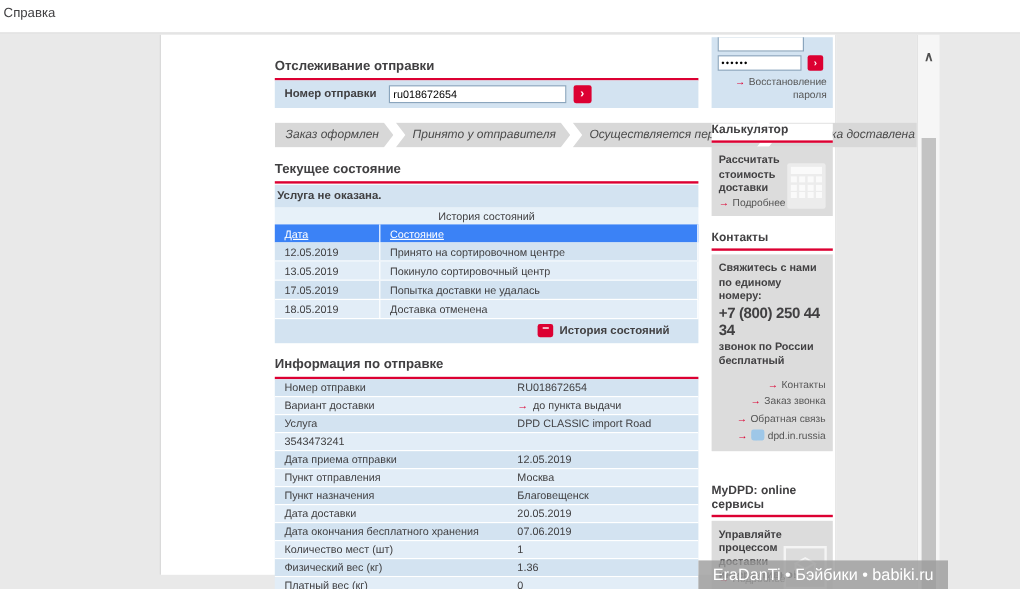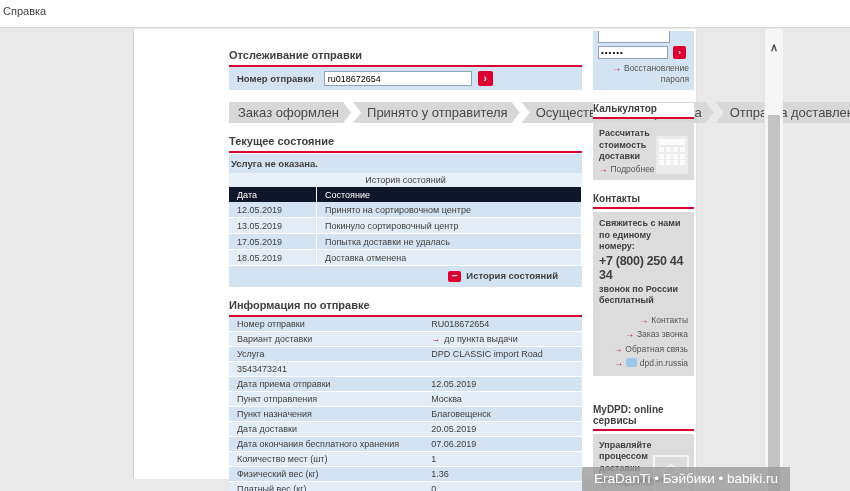--- a/index.html
+++ b/index.html
@@ -27,35 +27,35 @@
   .track-row { background:#d3e3f1; padding:4px 8px; display:flex; align-items:center; }
   .track-row label { font-size:9.5px; font-weight:bold; margin-right:10px; }
   .track-row input { width:148px; height:15px; font-size:9px; border:1px solid #8aa5bd;
     padding:0 3px; font-family:"Liberation Sans",sans-serif; }
   .go-btn { width:15px; height:15px; margin-left:6px; background:#dc0032; color:#fff;
     border:none; border-radius:2px; font-size:10px; line-height:13px; font-weight:bold;
     cursor:pointer; padding:0; }
 
   .steps { display:flex; height:21px; margin-top:12px; }
   .step { background:#d8d8d8; display:flex; align-items:center; white-space:nowrap;
-    padding:0 12px 0 14px; font-size:13px; color:#4a4a4a; margin-left:2px;
-    clip-path:polygon(0 0,calc(100% - 8px) 0,100% 50%,calc(100% - 8px) 100%,0 100%,8px 50%); }
+    padding:0 12px 0 14px; font-size:10px; color:#4a4a4a; margin-left:2px;
+    clip-path:polygon(0 0,calc(100% - 8px) 0,100% 50%,calc(100% - 8px) 100%,0 100%,8px 50%);font-style:italic; }
   .step:first-child { margin-left:0; padding-left:9px;
     clip-path:polygon(0 0,calc(100% - 8px) 0,100% 50%,calc(100% - 8px) 100%,0 100%); }
   .step:last-child { flex:1;
     clip-path:polygon(0 0,100% 0,100% 100%,0 100%,8px 50%); }
 
   .mt12 { margin-top:12px; }
 
   .status-box { background:#d3e3f1; padding:4px 2px; margin-top:1px;
     font-size:9.5px; font-weight:bold; }
 
   .hist-title { background:#e7f1f9; text-align:center; font-size:9px; padding:2px 0; }
-  .hist-head { display:grid; grid-template-columns:88px 1fr; background:#0f172a;
-    color:#fff; font-size:9px; }
+  .hist-head { display:grid; grid-template-columns:88px 1fr; background:#3b82f6;
+    color:#fff; font-size:9px;text-decoration:underline; }
   .hist-head > div { padding:2.5px 8px; border-right:1px solid #fff; }
   .hist-row { display:grid; grid-template-columns:88px 1fr; font-size:9px;
     border-bottom:1px solid #fff; }
   .hist-row > div { padding:2.5px 8px; border-right:1px solid #fff; }
   .hist-row.odd  { background:#d3e3f1; }
   .hist-row.even { background:#e2edf7; }
 
   .hist-toggle { background:#d3e3f1; padding:4px 24px 5px; text-align:right;
     font-size:9.5px; font-weight:bold; cursor:pointer; }
   .minus-ic { display:inline-block; width:13px; height:11px; background:#dc0032;

